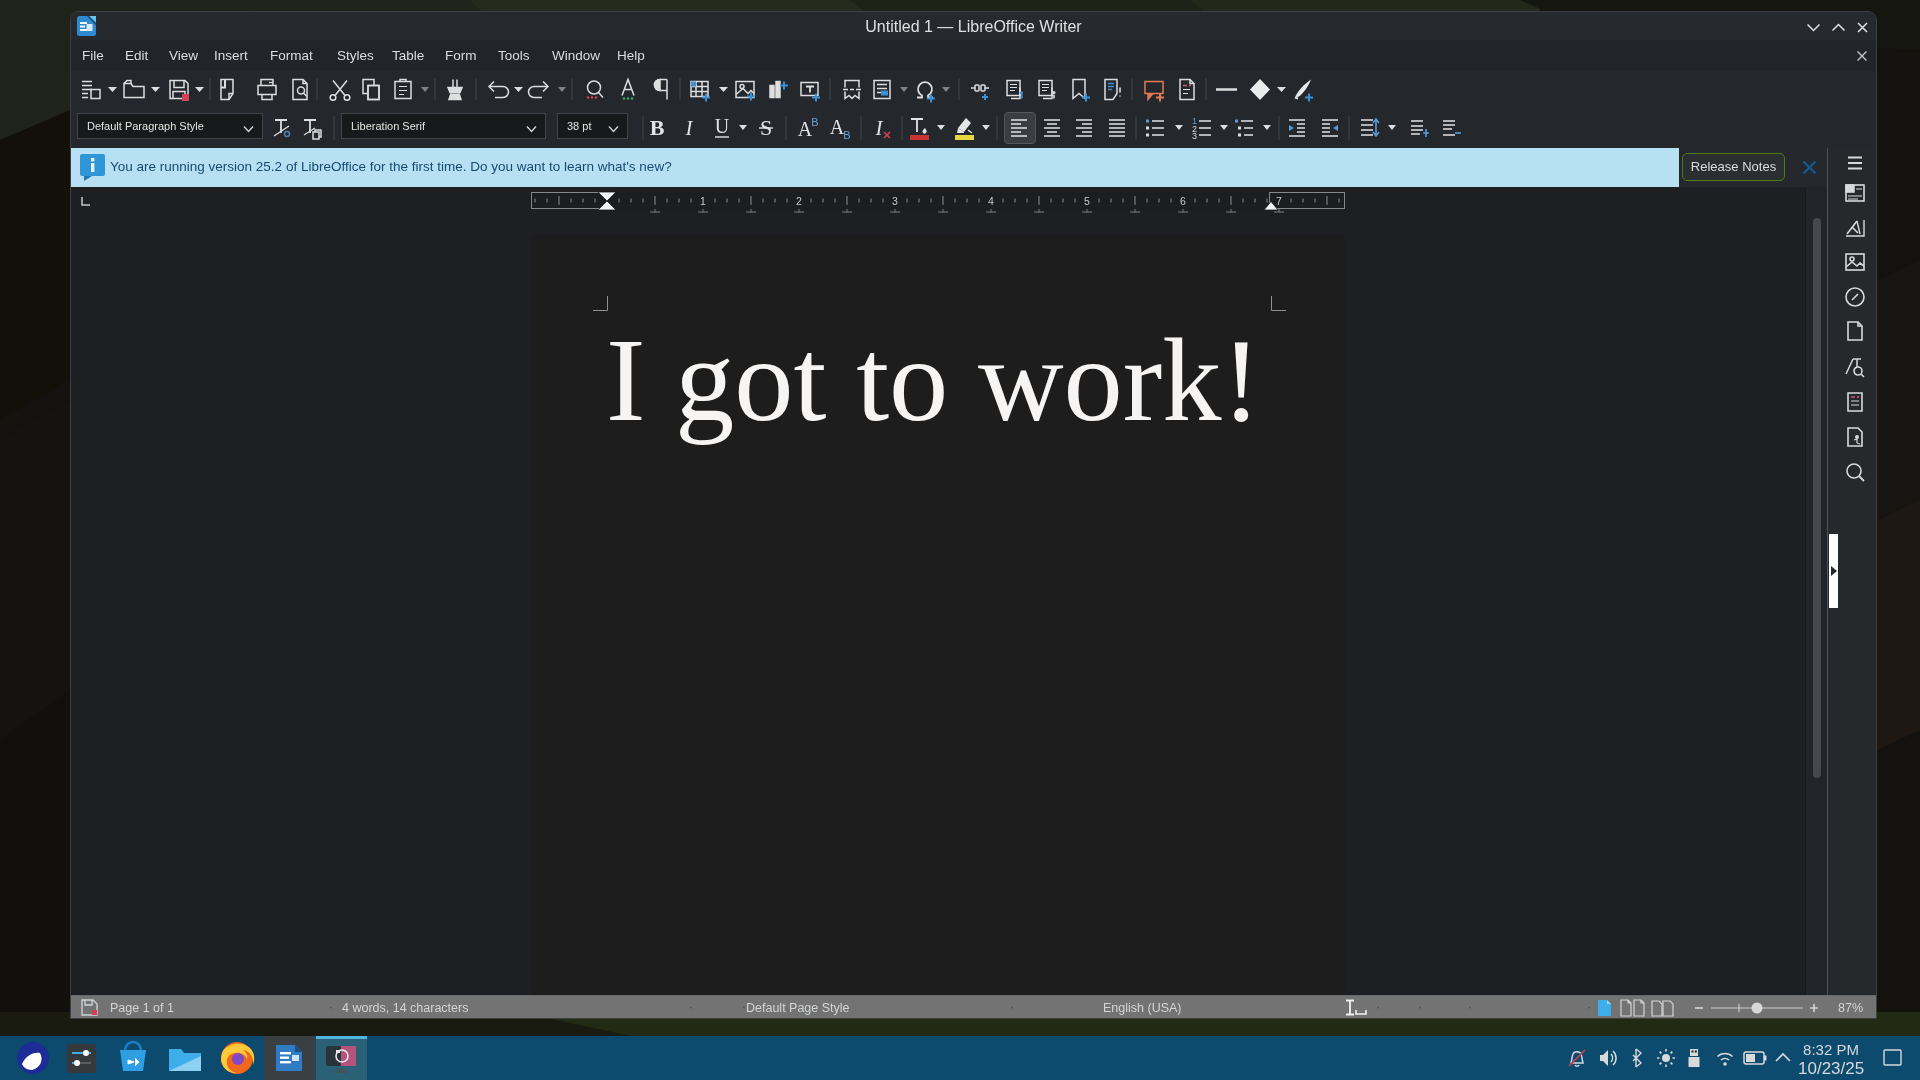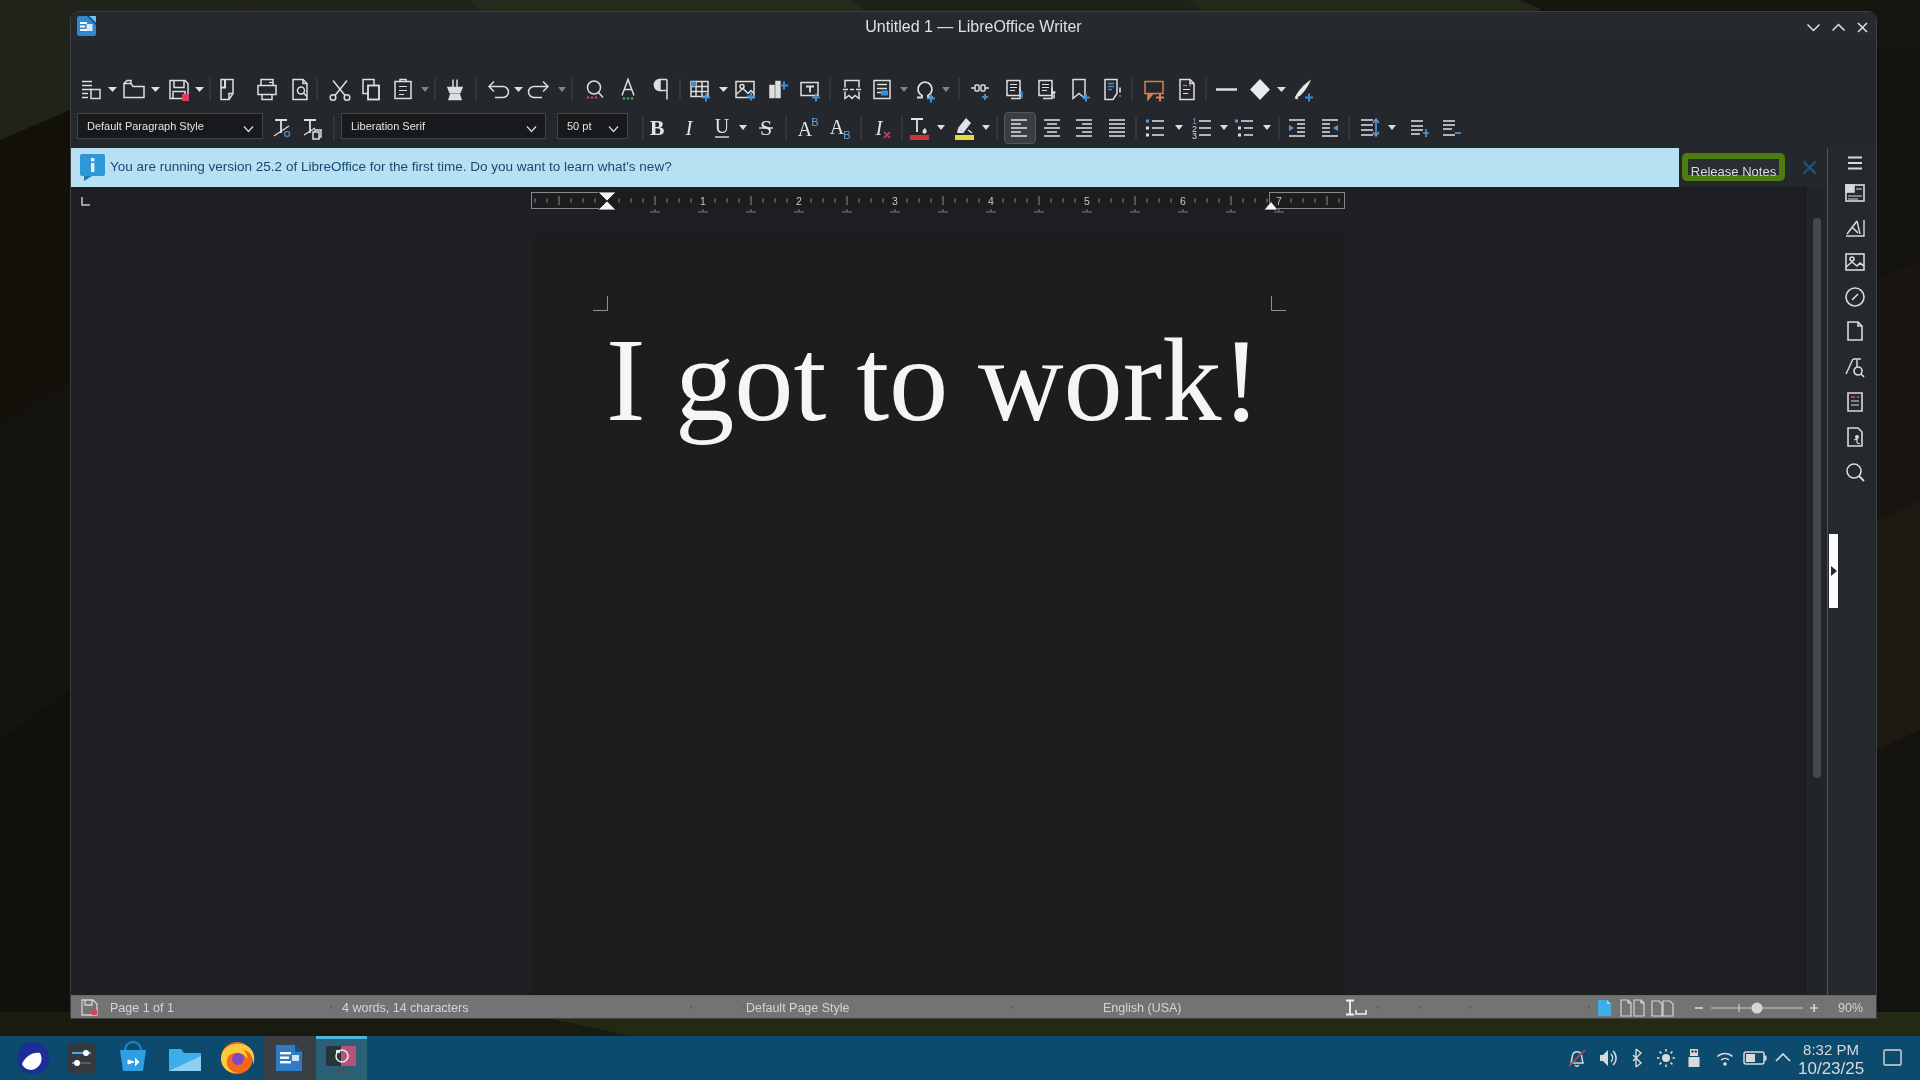--- a/index.html
+++ b/index.html
@@ -7,21 +7,21 @@
 .abs { position:absolute; }
 #win { position:absolute; left:70px; top:11px; width:1807px; height:1008px; background:#24272b; border:1px solid #3c4043; border-radius:9px 9px 0 0; }
 #titlebar { position:absolute; left:0; top:0; width:100%; height:28px; background:#26292d; border-radius:8px 8px 0 0; }
 #title { position:absolute; left:0; right:0; top:6px; text-align:center; font-size:16px; color:#dee0e2; }
 #menubar { position:absolute; left:0; top:28px; width:100%; height:31px; background:#212428; }
 .menu { position:absolute; top:7.5px; font-size:13.5px; color:#dbdee0; }
 #toolbar { position:absolute; left:0; top:59px; width:100%; height:37px; background:#24272b; }
 #formatbar { position:absolute; left:0; top:96px; width:100%; height:40px; background:#24272b; }
 #infobar { position:absolute; left:0; top:136px; width:1608px; height:39px; background:#b7e0f3; }
 #infotext { position:absolute; left:39px; top:11px; font-size:13.5px; color:#174a72; }
-#relnotes { position:absolute; left:1611px; top:5px; width:103px; height:28px; background:#2b2e31; border:6px solid #4d7c0f; border-radius:5px; color:#dadcde; font-size:13px; text-align:center; line-height:26px; }
+#relnotes { position:absolute; left:1611px; top:5px; width:103px; height:28px; background:#2b2e31; border:1px solid #4d7c0f; border-radius:5px; color:#dadcde; font-size:13px; text-align:center; line-height:26px; }
 #mainarea { position:absolute; left:0; top:175px; width:1756px; height:808px; background:#1d1f23; overflow:hidden; }
 #page { position:absolute; left:460px; top:47px; width:814px; height:1053px; background:#1c1d1c; }
 #doctext { position:absolute; left:535px; top:124.6px; font-family:"Liberation Serif",serif; font-size:118.5px; color:#f6f5f3; white-space:nowrap; }
 #sidebar { position:absolute; right:0; top:136px; width:49px; height:847px; background:#26292c; border-left:1px solid #515457; }
 #statusbar { position:absolute; left:0; top:983px; width:100%; height:23px; background:#737373; border-top:1px solid #66696c; }
 .sbtext { position:absolute; top:5px; font-size:12.5px; color:#d2d4d6; }
 #taskbar { position:absolute; left:0; top:1036px; width:1920px; height:44px; background:#0c4a6e; }
 .combo { position:absolute; top:5px; height:26px; background:#17191b; border:1px solid #414549; border-radius:0; color:#e6e4e0; font-size:11px; }
 .combo span { position:absolute; left:9px; top:6px; }
 .combo svg { position:absolute; right:8px; top:11px; }
@@ -63,20 +63,36 @@
     <svg class="abs" style="left:1735px;top:11px" width="15" height="9" viewBox="0 0 15 9">
         <polyline points="1.5,1.5 7.5,7.5 13.5,1.5" stroke="#dfe1e3" stroke-width="1.5" fill="none"></polyline>
       </svg>
     <svg class="abs" style="left:1760px;top:11px" width="15" height="9" viewBox="0 0 15 9">
         <polyline points="1.5,7.5 7.5,1.5 13.5,7.5" stroke="#dfe1e3" stroke-width="1.5" fill="none"></polyline>
       </svg>
     <svg class="abs" style="left:1785px;top:9px" width="13" height="13" viewBox="0 0 13 13">
         <path d="M2,2 11,11 M11,2 2,11" stroke="#dfe1e3" stroke-width="1.5"></path>
       </svg>
   </div>
+  <div id="menubar">
+    <div class="menu" style="left:11px">File</div>
+    <div class="menu" style="left:54px">Edit</div>
+    <div class="menu" style="left:98px">View</div>
+    <div class="menu" style="left:143px">Insert</div>
+    <div class="menu" style="left:199px">Format</div>
+    <div class="menu" style="left:266px">Styles</div>
+    <div class="menu" style="left:321px">Table</div>
+    <div class="menu" style="left:374px">Form</div>
+    <div class="menu" style="left:427px">Tools</div>
+    <div class="menu" style="left:481px">Window</div>
+    <div class="menu" style="left:546px">Help</div>
+    <svg class="abs" style="left:1785px;top:10px" width="12" height="12" viewBox="0 0 12 12">
+        <path d="M1.5,1.5 10.5,10.5 M10.5,1.5 1.5,10.5" stroke="#c7cacc" stroke-width="1.4"></path>
+      </svg>
+  </div>
 
   <div id="toolbar">
     <svg width="1805" height="37" style="position:absolute;left:0;top:0">
       <g stroke="#dcdee0" fill="none" stroke-width="1.5">
 
         <g transform="translate(20,18.5)">
           <path d="M-9,-8 H1 M-9,-4 H1 M-9,0 H1 M-9,4 H-3 M-9,8 H-3"></path>
           <rect x="0" y="0" width="9" height="9"></rect>
         </g>
         <path d="M37,16 l4.5,5 l4.5,-5" fill="#dcdee0" stroke="none"></path>
@@ -315,21 +331,21 @@
         <rect x="571.5" y="8" width="1" height="24" fill="#45484b" stroke="none"></rect>
       </g>
     </svg>
     <div class="combo" style="left:270px;width:205px">
         <span>Liberation Serif</span>
         <svg width="11" height="8" viewBox="0 0 11 8">
           <polyline points="1,1.5 5.5,6.5 10,1.5" stroke="#d6d8da" stroke-width="1.3" fill="none"></polyline>
         </svg>
       </div>
     <div class="combo" style="left:486px;width:71px">
-        <span>50 pt</span>
+        <span>38 pt</span>
         <svg width="11" height="8" viewBox="0 0 11 8">
           <polyline points="1,1.5 5.5,6.5 10,1.5" stroke="#d6d8da" stroke-width="1.3" fill="none"></polyline>
         </svg>
       </div>
 
     <div class="abs" style="left:933px;top:4px;width:32px;height:32px;background:#3a3e43;border:1px solid #53575b;border-radius:4px"></div>
     <svg width="1805" height="40" style="position:absolute;left:0;top:0">
       <g stroke="#e2e4e6" fill="none" stroke-width="1.7">
 
         <g transform="translate(586,20)" font-family="Liberation Serif">
@@ -670,21 +686,21 @@
       </g>
     </svg>
 
     <svg class="abs" style="left:1620px;top:3px" width="180" height="18">
       <path d="M4,9 H12" stroke="#d2d4d6" stroke-width="1.6"></path>
       <path d="M20,9 H112" stroke="#caccce" stroke-width="1.2"></path>
       <path d="M48,5 V13" stroke="#caccce" stroke-width="1.2"></path>
       <circle cx="66" cy="9" r="5.5" fill="#d5d7d9"></circle>
       <path d="M119,9 H127 M123,5 V13" stroke="#d2d4d6" stroke-width="1.6"></path>
     </svg>
-    <div class="sbtext" style="left:1767px">90%</div>
+    <div class="sbtext" style="left:1767px">87%</div>
     <svg class="abs" style="left:0;top:0" width="1805" height="23">
       <g fill="#55585b">
         <circle cx="260" cy="11.5" r="1"></circle>
           <circle cx="620" cy="11.5" r="1"></circle>
         <circle cx="673" cy="11.5" r="1"></circle>
           <circle cx="941" cy="11.5" r="1"></circle>
         <circle cx="1307" cy="11.5" r="1"></circle>
           <circle cx="1349" cy="11.5" r="1"></circle>
         <circle cx="1399" cy="11.5" r="1"></circle>
           <circle cx="1518" cy="11.5" r="1"></circle>

